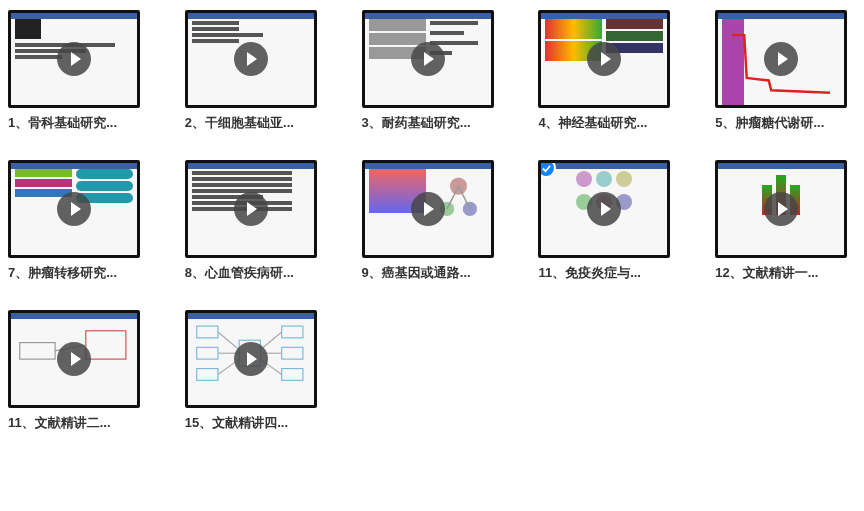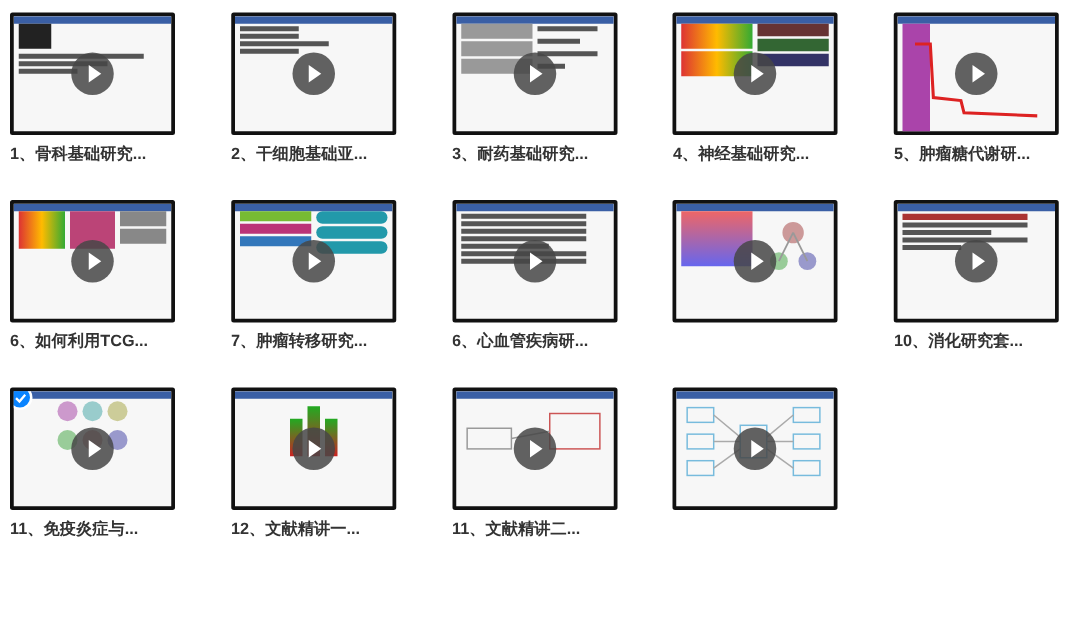--- a/index.html
+++ b/index.html
@@ -180,40 +180,20 @@
         <svg class="chartline" viewBox="0 0 80 60">
             <polyline class="redline" points="0,5 10,5 12,40 30,42 32,50 80,52"></polyline>
           </svg>
       </div>
       <div class="play"></div>
 
     </div>
     <div class="label">5、肿瘤糖代谢研...</div>
   </div>
 
-  <div class="item">
-    <div class="thumb">
-      <div class="topbar"></div>
-      <div class="fake flex">
-        <div class="col">
-            <div class="heat" style="height:30px;"></div>
-          </div>
-        <div class="col">
-            <div class="block" style="height:30px;background:#b47;"></div>
-          </div>
-        <div class="col">
-            <div class="block" style="height:12px;background:#888;"></div>
-            <div class="block" style="height:12px;background:#888;"></div>
-          </div>
-      </div>
-      <div class="play"></div>
-
-    </div>
-    <div class="label">6、如何利用TCG...</div>
-  </div>
 
   <div class="item">
     <div class="thumb">
       <div class="topbar"></div>
       <div class="fake flex">
         <div class="col">
             <div class="block" style="height:8px;background:#7b3;"></div>
             <div class="block" style="height:8px;background:#b37;"></div>
             <div class="block" style="height:8px;background:#37b;"></div>
           </div>
@@ -237,21 +217,21 @@
           <div class="row l"></div>
           <div class="row l"></div>
           <div class="row l"></div>
           <div class="row m"></div>
           <div class="row l"></div>
           <div class="row l"></div>
       </div>
       <div class="play"></div>
 
     </div>
-    <div class="label">6、心血管疾病研...</div>
+    <div class="label">8、心血管疾病研...</div>
   </div>
 
   <div class="item">
     <div class="thumb">
       <div class="topbar"></div>
       <div class="fake flex">
         <div class="col">
             <div class="block" style="height:44px;background:linear-gradient(#e66,#66e);"></div>
           </div>
         <div class="col">
@@ -260,37 +240,23 @@
               <circle cx="12" cy="28" r="5" fill="#9c9"></circle>
               <circle cx="28" cy="28" r="5" fill="#99c"></circle>
               <line x1="20" y1="12" x2="12" y2="28" stroke="#999"></line>
               <line x1="20" y1="12" x2="28" y2="28" stroke="#999"></line>
             </svg>
           </div>
       </div>
       <div class="play"></div>
 
     </div>
-  </div>
-
-  <div class="item">
-    <div class="thumb">
-      <div class="topbar"></div>
-      <div class="fake">
-        <div class="row l" style="background:#a33;height:5px;"></div>
-        <div class="row l"></div>
-          <div class="row m"></div>
-          <div class="row l"></div>
-          <div class="row s"></div>
-      </div>
-      <div class="play"></div>
-
-    </div>
-    <div class="label">10、消化研究套...</div>
-  </div>
+    <div class="label">9、癌基因或通路...</div>
+  </div>
+
 
   <div class="item selected">
     <div class="thumb">
       <div class="topbar"></div>
       <div class="fake" style="text-align:center;">
         <span class="blob" style="background:#c9c;"></span><span class="blob" style="background:#9cc;"></span><span class="blob" style="background:#cc9;"></span><br>
         <span class="blob" style="background:#9c9;"></span><span class="blob" style="background:#c99;"></span><span class="blob" style="background:#99c;"></span>
       </div>
       <div class="play"></div>
       <div class="badge">
@@ -347,15 +313,16 @@
             <line x1="22" y1="29" x2="40" y2="29" stroke="#aaa"></line>
             <line x1="22" y1="47" x2="40" y2="34" stroke="#aaa"></line>
           <line x1="58" y1="26" x2="76" y2="11" stroke="#aaa"></line>
             <line x1="58" y1="29" x2="76" y2="29" stroke="#aaa"></line>
             <line x1="58" y1="34" x2="76" y2="47" stroke="#aaa"></line>
         </svg>
       </div>
       <div class="play"></div>
 
     </div>
+    <div class="label">15、文献精讲四...</div>
   </div>
 
 </div>
 
 </body></html>

